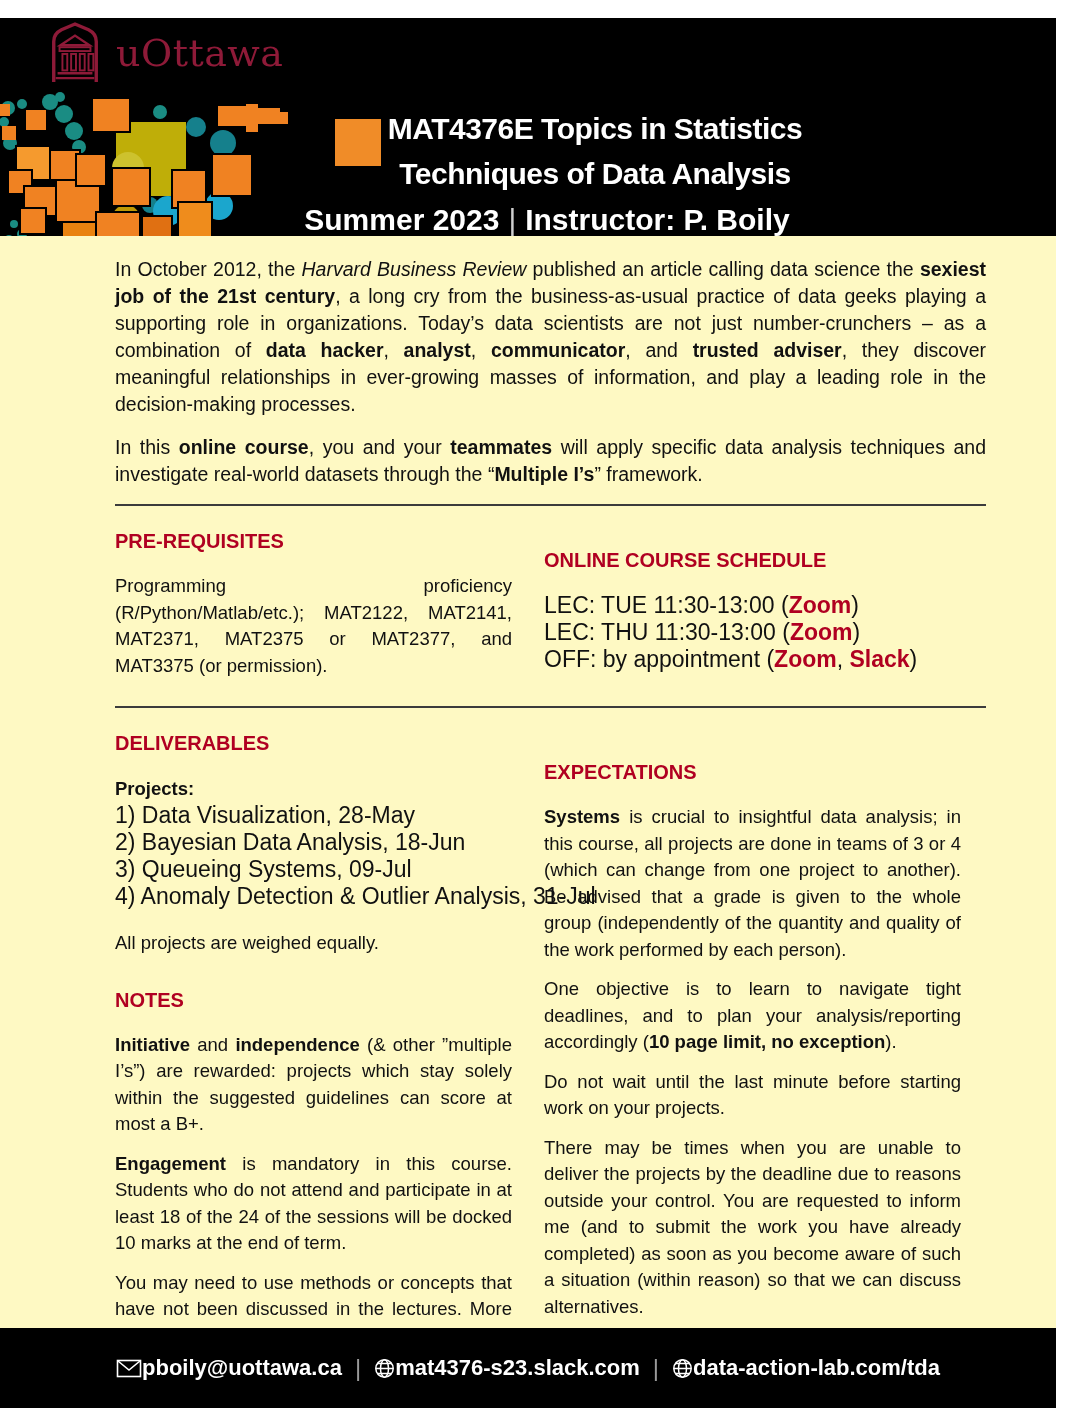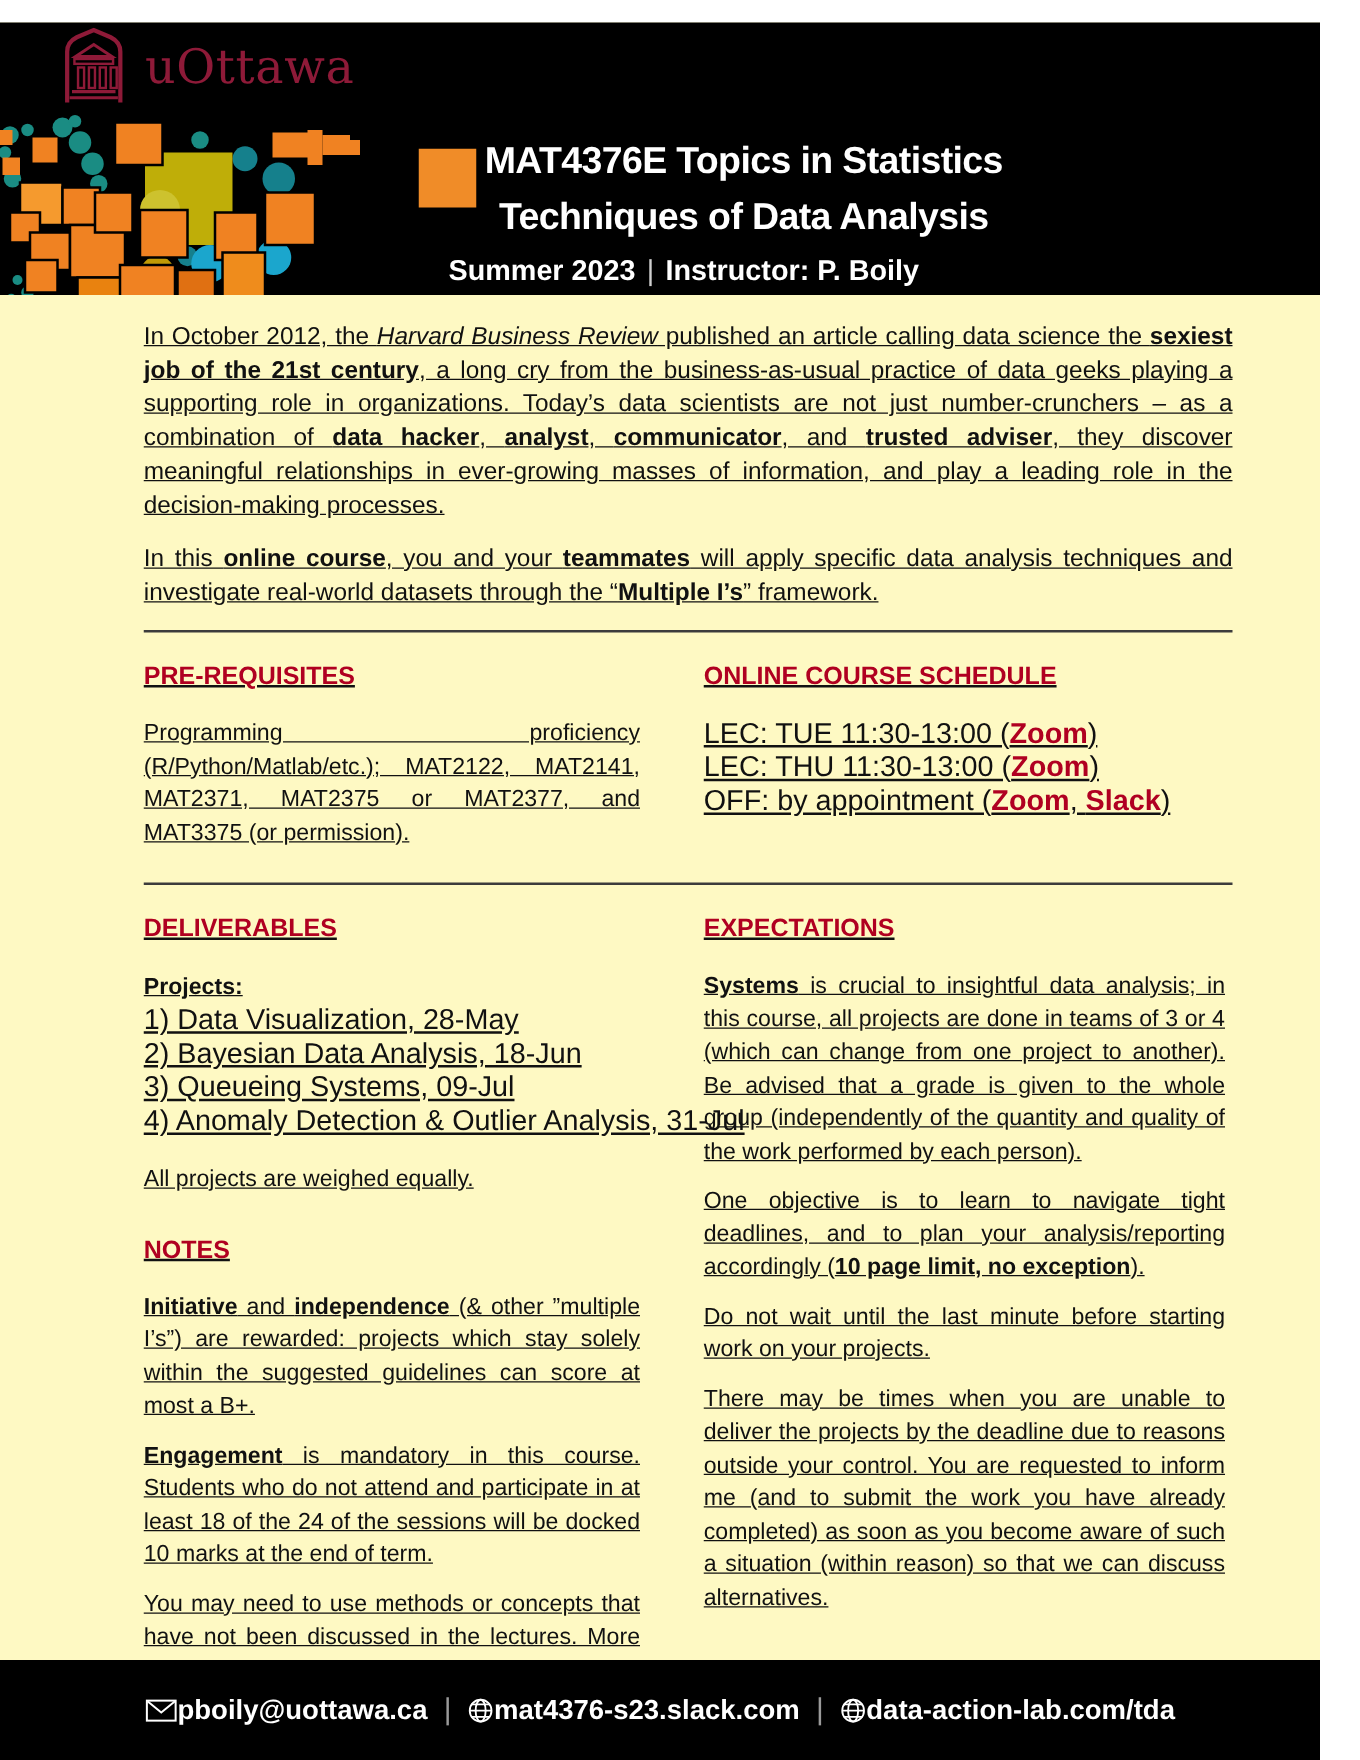--- a/index.html
+++ b/index.html
@@ -11,30 +11,30 @@
   .top-strip { height:18px; background:#ffffff; }
 
   
   .header { position:relative; height:218px; background:#000; overflow:hidden; }
   .logo { position:absolute; top:4px; left:46px; display:flex; align-items:center; gap:12px; }
   .logo svg { width:58px; height:62px; }
   .logo-text { font-family:"DejaVu Serif", serif; font-size:38px; color:#8E1A38; letter-spacing:0.5px; }
   .mosaic { position:absolute; left:0; top:72px; }
   .title-block { position:absolute; left:190px; width:810px; top:88px; text-align:center; color:#fff; }
   .title-line { font-size:30px; font-weight:bold; line-height:45px; letter-spacing:-0.5px; }
-  .subtitle { font-size:23px; font-weight:bold; margin-top:7px; margin-right:96px; }
+  .subtitle { font-size:30px; font-weight:bold; margin-top:7px; margin-right:96px; }
   .subtitle-sep { color:#cfcfcf; font-weight:normal; padding:0 9px; }
 
   
-  .main { padding:20px 70px 0 115px;text-decoration:underline; }
+  .main { padding:20px 70px 0 115px; }
   .intro p { font-size:19.5px; line-height:27px; text-align:justify; margin:0 0 16px; }
   .it { font-style:italic; }
   b { font-weight:bold; }
   .rule { border:none; border-top:2px solid #3c3c3c; margin:14px 0 0; }
-  .cols { display:flex; gap:51px; margin-top:24px; align-items:flex-start; }
+  .cols { display:flex; gap:32px; margin-top:24px; align-items:center; }
   .col-left { width:397px; flex:none; }
   .col-right { width:417px; flex:none; }
   .section-heading { color:#B00021; font-weight:bold; font-size:20px; margin:0 0 20px; }
   .col p { font-size:18.5px; line-height:26.5px; margin:0 0 13px; }
   .just { text-align:justify; }
   .sched-line, .deliv-list div { font-size:23px; line-height:27px; white-space:nowrap; }
   .link { color:#B00021; font-weight:bold; cursor:pointer; }
   .proj-label { font-weight:bold; font-size:18.5px; line-height:27px; }
   .deliv-note { margin-top:20px !important; }
   .notes-heading { margin-top:32px; }

